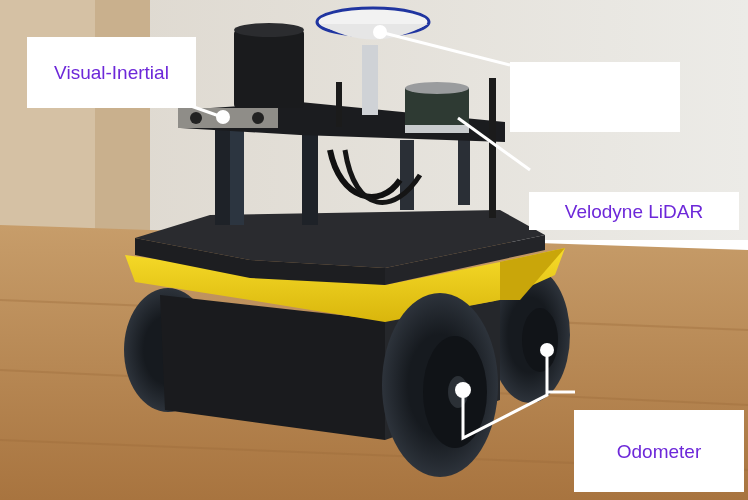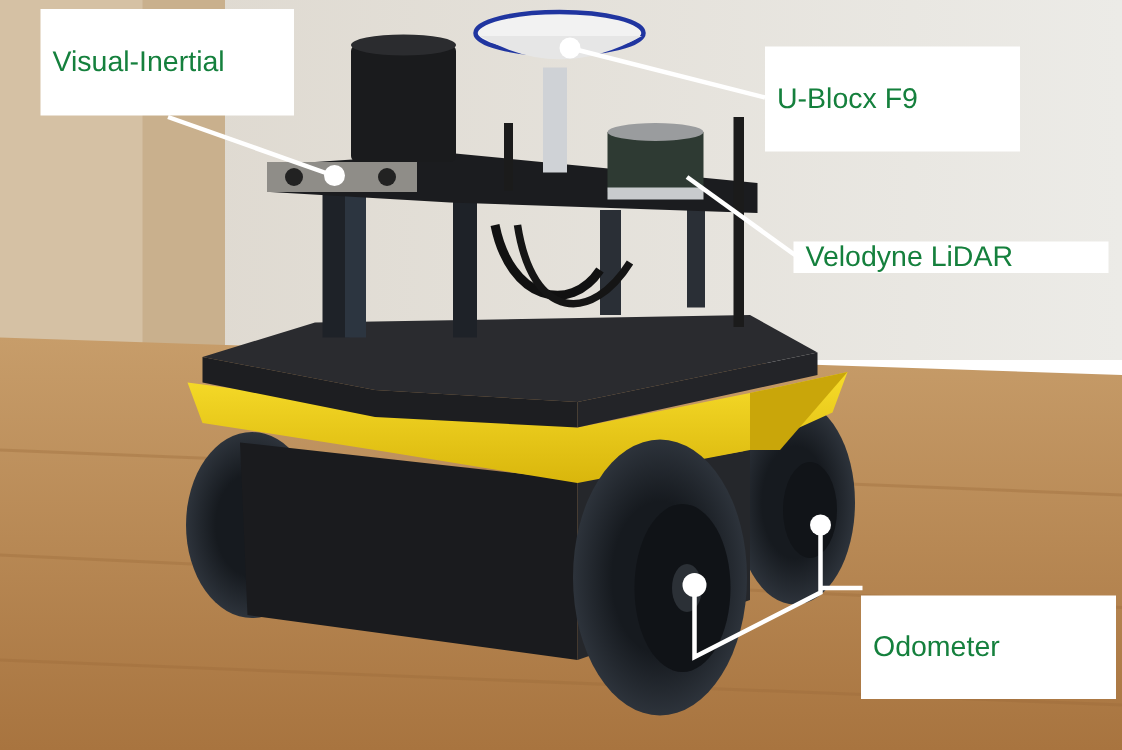--- a/index.html
+++ b/index.html
@@ -1,22 +1,22 @@
 <!DOCTYPE html>
 <html><head>
   <meta charset="utf-8">
   <style>
     html, body { margin: 0; padding: 0; }
     body { width: 748px; height: 500px; overflow: hidden; position: relative; font-family: "Liberation Sans", "DejaVu Sans", sans-serif; }
     .scene { position: absolute; left: 0; top: 0; width: 748px; height: 500px; }
     .label {
-      position: absolute; background: #ffffff; color: #15803d;
+      position: absolute; background: #ffffff; color: #6d28d9;
       font-size: 19px; line-height: 25px; text-align: center;
-      display: flex; align-items: center; justify-content: flex-start;
-      box-sizing: border-box; padding: 2px 8px;
+      display: flex; align-items: center; justify-content: center;
+      box-sizing: border-box; padding: 2px 8px; margin-top: 31px;
     }
     .label span { display: block; }
   </style>
 </head>
 <body>
 
 <svg class="scene" viewBox="0 0 748 500" xmlns="http://www.w3.org/2000/svg">
   <defs>
     <linearGradient id="floorG" x1="0" y1="0" x2="0" y2="1">
       <stop offset="0" stop-color="#c79d6a"></stop>
@@ -111,23 +111,22 @@
 </svg>
 
 <div class="label" style="left:27px; top:6px; width:169px; height:71px;">
   <div>
     <span>Visual-Inertial</span>
   </div>
 </div>
 
 <div class="label" style="left:510px; top:31px; width:170px; height:70px;">
   <div>
-    <span>U-Blocx F9</span>
   </div>
 </div>
 
-<div class="label" style="left:529px; top:161px; width:210px; height:21px;">
+<div class="label" style="left:529px; top:161px; width:210px; height:38px;">
   <span>Velodyne LiDAR</span>
 </div>
 
-<div class="label" style="left:574px; top:397px; width:170px; height:69px;">
+<div class="label" style="left:574px; top:379px; width:170px; height:82px;">
   <span>Odometer</span>
 </div>
 
 </body></html>

